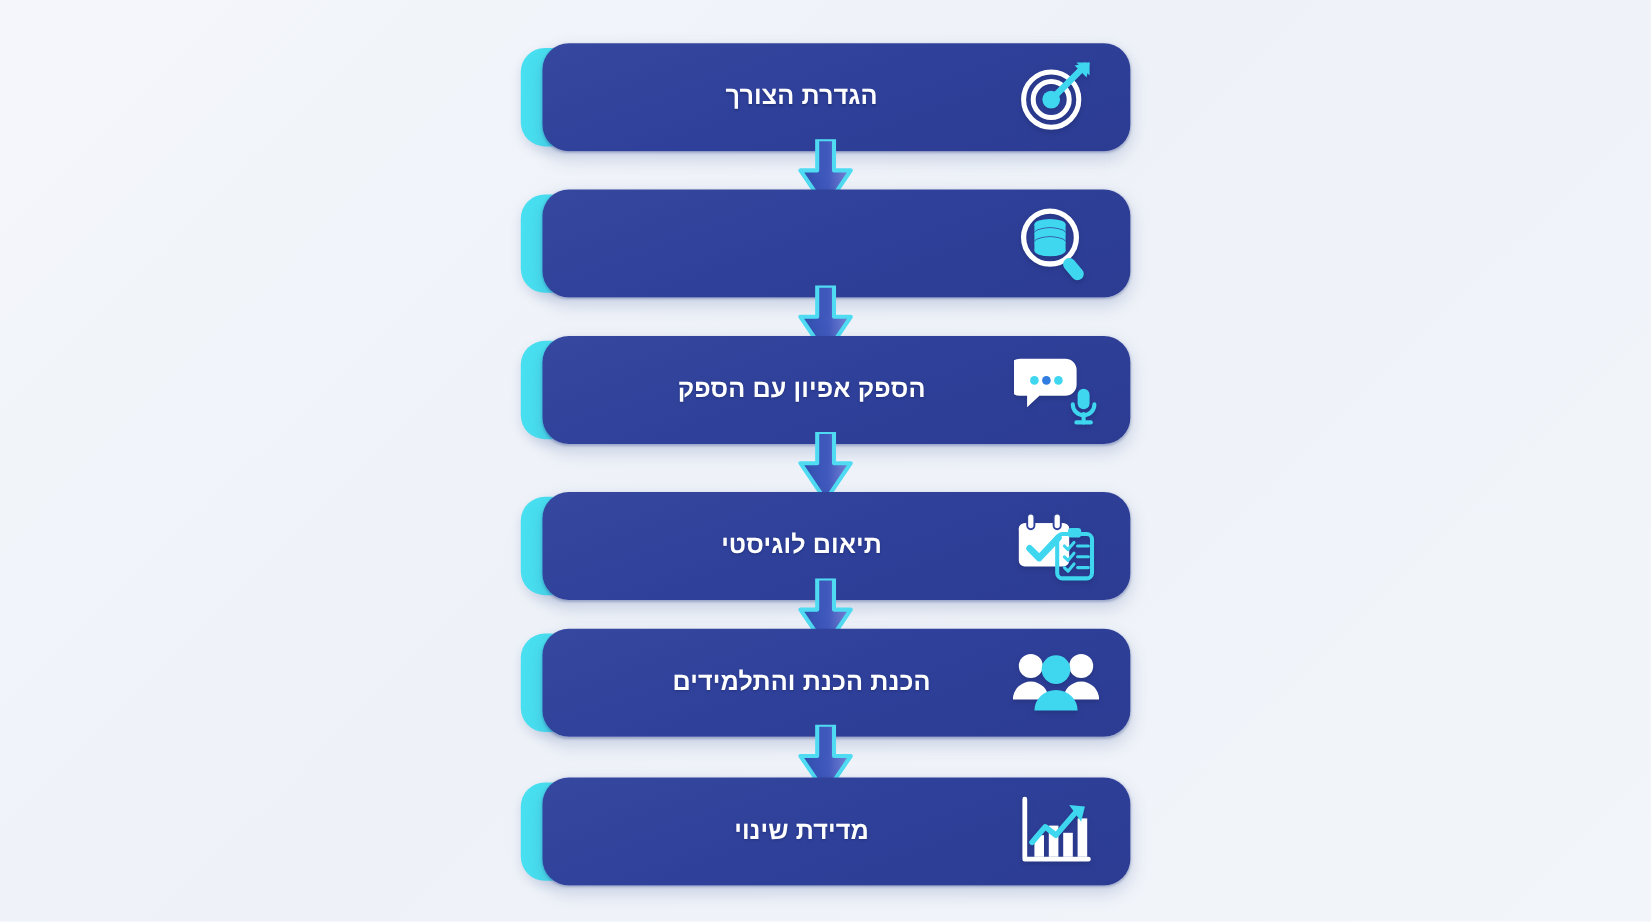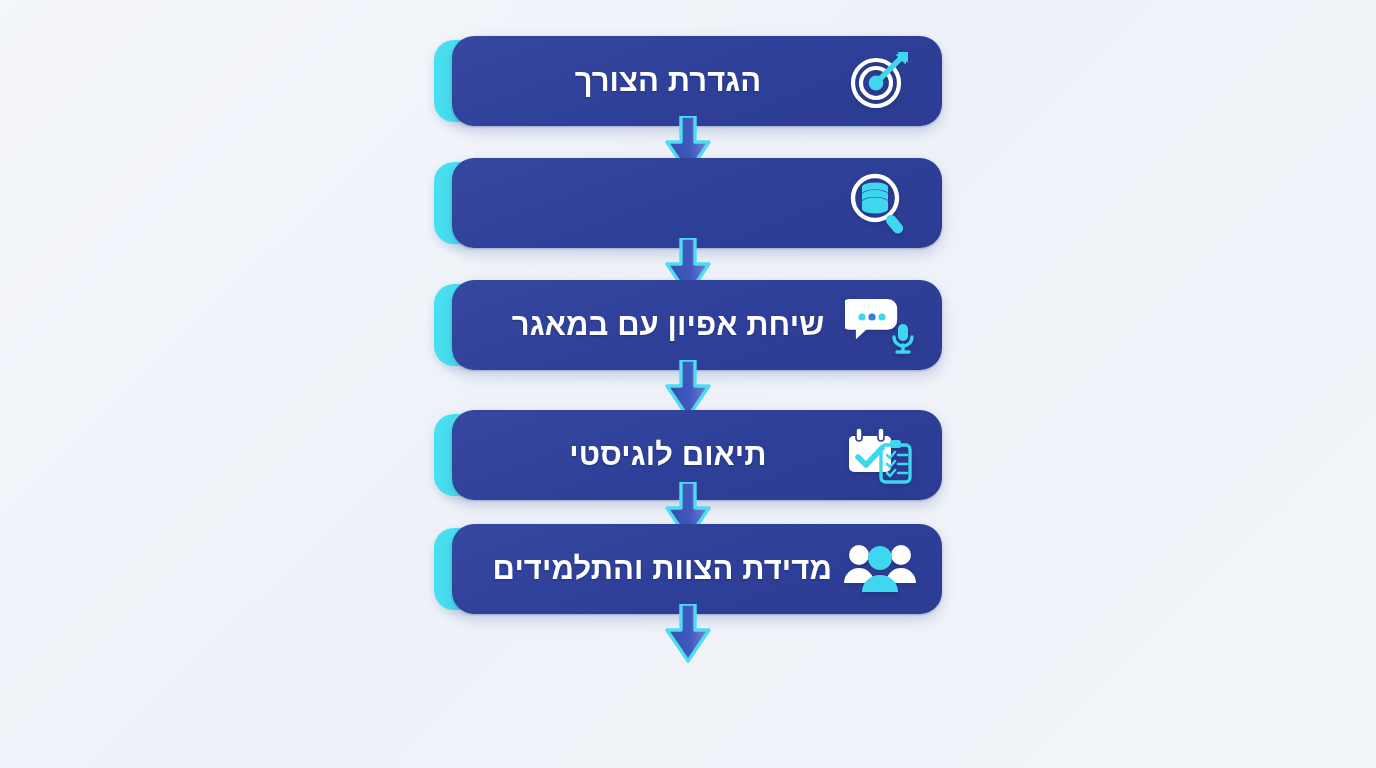--- a/index.html
+++ b/index.html
@@ -70,21 +70,21 @@
     align-items: center;
     justify-content: center;
     margin-left: 6px;
   }
 
   .bar-icon svg { display: block; filter: drop-shadow(0 2px 2px rgba(20,35,90,0.35)); }
 
   .bar-label {
     flex: 1 1 auto;
     color: #ffffff;
-    font-size: 31px;
+    font-size: 21px;
     font-weight: bold;
     letter-spacing: 0.1px;
     text-align: center;
     direction: rtl;
     white-space: nowrap;
     text-shadow: 0 1px 2px rgba(15,30,80,0.40);
     padding-right: 6px;
     padding-left: 22px;
   }
 
@@ -175,21 +175,21 @@
           <path d="M8 8 h44 a11 11 0 0 1 11 11 v14 a11 11 0 0 1 -11 11 h-25 l-12 11 v-11 h-7 a11 11 0 0 1 -11 -11 v-14 a11 11 0 0 1 11 -11 z" fill="#ffffff" transform="translate(-2,-2) scale(0.86)"></path>
           <circle cx="17" cy="23" r="3.6" fill="#3fd6ef"></circle>
           <circle cx="27" cy="23" r="3.6" fill="#2f7de0"></circle>
           <circle cx="37" cy="23" r="3.6" fill="#3fd6ef"></circle>
           <rect x="53" y="30" width="10" height="17" rx="5" fill="#3fd6ef"></rect>
           <path d="M49 43 a9 9 0 0 0 18 0" fill="none" stroke="#3fd6ef" stroke-width="3.4" stroke-linecap="round"></path>
           <path d="M58 51 v7" stroke="#3fd6ef" stroke-width="3.4" stroke-linecap="round"></path>
           <path d="M52 58 h12" stroke="#3fd6ef" stroke-width="3.4" stroke-linecap="round"></path>
         </svg>
       </div>
-      <div class="bar-label">שיחת אפיון עם במאגר</div>
+      <div class="bar-label">הספק אפיון עם הספק</div>
     </div>
   </div>
 
   <div class="connector" style="top:360px;">
     <svg width="66" height="64" viewBox="0 0 66 64">
       <defs>
         <linearGradient id="ag3" x1="0" y1="0" x2="1" y2="0">
           <stop offset="0%" stop-color="#2f4fae"></stop>
             <stop offset="55%" stop-color="#4159bd"></stop>
             <stop offset="100%" stop-color="#7b86d6"></stop>
@@ -241,31 +241,48 @@
       <div class="bar-icon">
         <svg width="72" height="62" viewBox="0 0 72 62">
           <circle cx="15" cy="17" r="10" fill="#ffffff"></circle>
           <path d="M0 45 a15 15 0 0 1 30 0 z" fill="#ffffff"></path>
           <circle cx="57" cy="17" r="10" fill="#ffffff"></circle>
           <path d="M42 45 a15 15 0 0 1 30 0 z" fill="#ffffff"></path>
           <circle cx="36" cy="20" r="12" fill="#3fd6ef"></circle>
           <path d="M18 54 a18 17 0 0 1 36 0 z" fill="#3fd6ef"></path>
         </svg>
       </div>
-      <div class="bar-label">מדידת הצוות והתלמידים</div>
+      <div class="bar-label">הכנת הכנת והתלמידים</div>
     </div>
   </div>
 
   <div class="connector" style="top:604px;">
     <svg width="66" height="64" viewBox="0 0 66 64">
       <defs>
         <linearGradient id="ag5" x1="0" y1="0" x2="1" y2="0">
           <stop offset="0%" stop-color="#2f4fae"></stop>
             <stop offset="55%" stop-color="#4159bd"></stop>
             <stop offset="100%" stop-color="#7b86d6"></stop>
         </linearGradient>
       </defs>
       <path d="M26 0 L40 0 L40 26 L54 26 L33 57 L12 26 L26 26 Z" fill="url(#ag5)" stroke="#4fdcf2" stroke-width="3.4" stroke-linejoin="round"></path>
     </svg>
   </div>
 
+  <div class="step-row" style="top:648px;">
+    <div class="accent-tab"></div>
+    <div class="bar">
+      <div class="bar-icon">
+        <svg width="66" height="62" viewBox="0 0 66 62">
+          <path d="M7 4 V54 H60" fill="none" stroke="#ffffff" stroke-width="4" stroke-linecap="round" stroke-linejoin="round"></path>
+          <rect x="15" y="34" width="8" height="18" fill="#ffffff"></rect>
+          <rect x="27" y="26" width="8" height="26" fill="#ffffff"></rect>
+          <rect x="39" y="32" width="8" height="20" fill="#ffffff"></rect>
+          <rect x="51" y="20" width="8" height="32" fill="#ffffff"></rect>
+          <path d="M13 40 L24 27 L33 34 L52 12" fill="none" stroke="#3fd6ef" stroke-width="4.6" stroke-linecap="round" stroke-linejoin="round"></path>
+          <path d="M56 9 L56 22 L43 11 Z" fill="#3fd6ef" transform="rotate(14 52 14)"></path>
+        </svg>
+      </div>
+      <div class="bar-label">מדידת שינוי</div>
+    </div>
+  </div>
 
 </div>
 
 </body></html>

